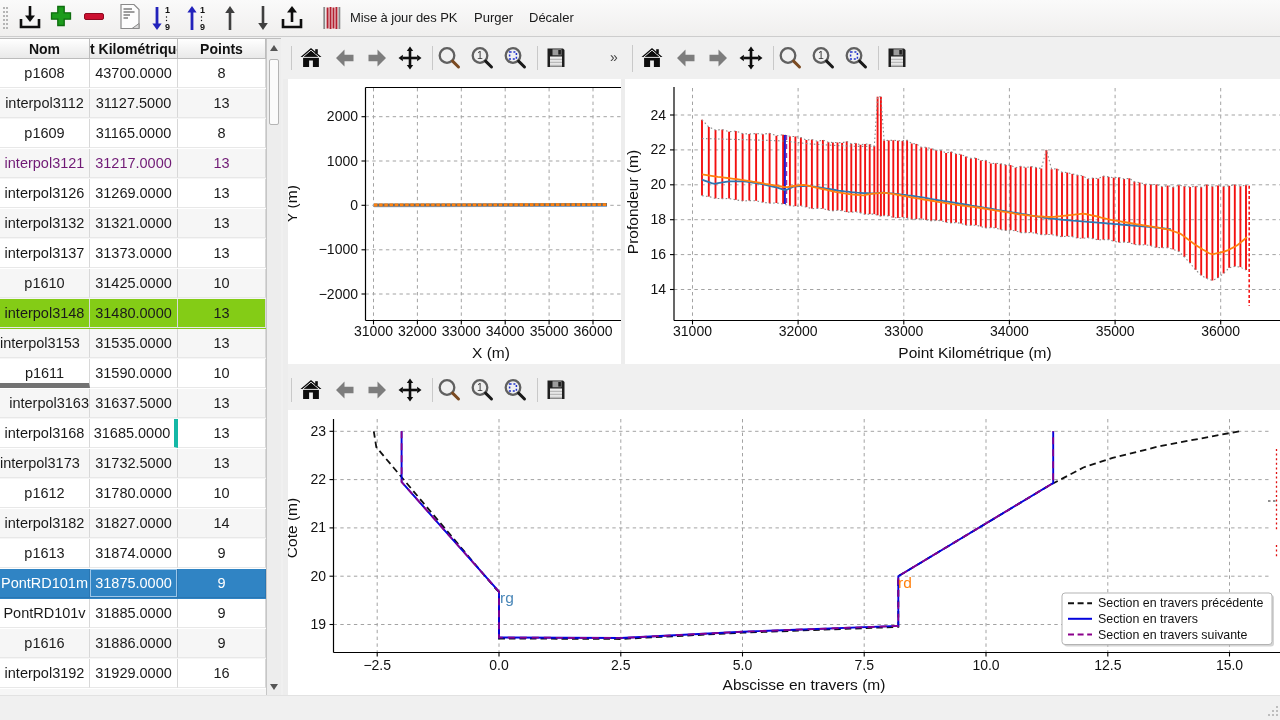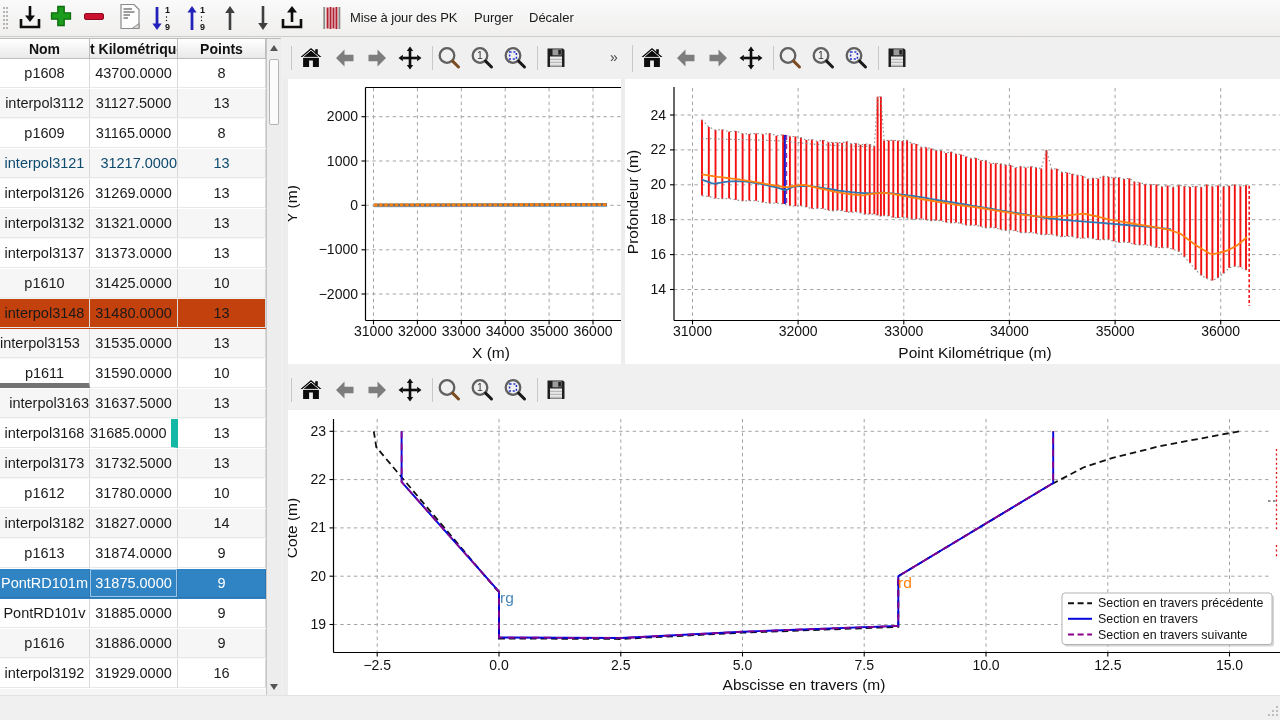--- a/index.html
+++ b/index.html
@@ -96,23 +96,23 @@
     <div style="position:absolute;left:0;top:50px;width:266px;height:30px;background:#f6f6f6;color:#1a1a1a;font-size:14.5px">
       <div style="position:absolute;left:0px;top:0;width:90px;height:29px;border-right:1px solid #d8d8d8;border-bottom:1px solid #e8e8e8;text-align:center;line-height:29px;white-space:nowrap;overflow:hidden">interpol3112</div>
       <div style="position:absolute;left:90px;top:0;width:88px;height:29px;border-right:1px solid #d8d8d8;border-bottom:1px solid #e8e8e8;text-align:center;line-height:29px;white-space:nowrap;overflow:hidden">31127.5000</div>
       <div style="position:absolute;left:178px;top:0;width:88px;height:29px;border-right:1px solid #d8d8d8;border-bottom:1px solid #e8e8e8;text-align:center;line-height:29px;white-space:nowrap;overflow:hidden">13</div>
     </div>
     <div style="position:absolute;left:0;top:80px;width:266px;height:30px;background:#ffffff;color:#1a1a1a;font-size:14.5px">
       <div style="position:absolute;left:0px;top:0;width:90px;height:29px;border-right:1px solid #d8d8d8;border-bottom:1px solid #e8e8e8;text-align:center;line-height:29px;white-space:nowrap;overflow:hidden">p1609</div>
       <div style="position:absolute;left:90px;top:0;width:88px;height:29px;border-right:1px solid #d8d8d8;border-bottom:1px solid #e8e8e8;text-align:center;line-height:29px;white-space:nowrap;overflow:hidden">31165.0000</div>
       <div style="position:absolute;left:178px;top:0;width:88px;height:29px;border-right:1px solid #d8d8d8;border-bottom:1px solid #e8e8e8;text-align:center;line-height:29px;white-space:nowrap;overflow:hidden">8</div>
     </div>
-    <div style="position:absolute;left:0;top:110px;width:266px;height:30px;background:#f6f6f6;color:#0c4a6e;font-size:14.5px">
+    <div style="position:absolute;left:0;top:110px;width:266px;height:30px;background:#f6f6f6;color:#701a75;font-size:14.5px">
       <div style="position:absolute;left:0px;top:0;width:90px;height:29px;border-right:1px solid #d8d8d8;border-bottom:1px solid #e8e8e8;text-align:center;line-height:29px;white-space:nowrap;overflow:hidden">interpol3121</div>
-      <div style="position:absolute;left:90px;top:0;width:88px;height:29px;border-right:1px solid #d8d8d8;border-bottom:1px solid #e8e8e8;text-align:right;line-height:29px;white-space:nowrap;overflow:hidden">31217.0000</div>
+      <div style="position:absolute;left:90px;top:0;width:88px;height:29px;border-right:1px solid #d8d8d8;border-bottom:1px solid #e8e8e8;text-align:center;line-height:29px;white-space:nowrap;overflow:hidden">31217.0000</div>
       <div style="position:absolute;left:178px;top:0;width:88px;height:29px;border-right:1px solid #d8d8d8;border-bottom:1px solid #e8e8e8;text-align:center;line-height:29px;white-space:nowrap;overflow:hidden">13</div>
     </div>
     <div style="position:absolute;left:0;top:140px;width:266px;height:30px;background:#ffffff;color:#1a1a1a;font-size:14.5px">
       <div style="position:absolute;left:0px;top:0;width:90px;height:29px;border-right:1px solid #d8d8d8;border-bottom:1px solid #e8e8e8;text-align:center;line-height:29px;white-space:nowrap;overflow:hidden">interpol3126</div>
       <div style="position:absolute;left:90px;top:0;width:88px;height:29px;border-right:1px solid #d8d8d8;border-bottom:1px solid #e8e8e8;text-align:center;line-height:29px;white-space:nowrap;overflow:hidden">31269.0000</div>
       <div style="position:absolute;left:178px;top:0;width:88px;height:29px;border-right:1px solid #d8d8d8;border-bottom:1px solid #e8e8e8;text-align:center;line-height:29px;white-space:nowrap;overflow:hidden">13</div>
     </div>
     <div style="position:absolute;left:0;top:170px;width:266px;height:30px;background:#f6f6f6;color:#1a1a1a;font-size:14.5px">
       <div style="position:absolute;left:0px;top:0;width:90px;height:29px;border-right:1px solid #d8d8d8;border-bottom:1px solid #e8e8e8;text-align:center;line-height:29px;white-space:nowrap;overflow:hidden">interpol3132</div>
       <div style="position:absolute;left:90px;top:0;width:88px;height:29px;border-right:1px solid #d8d8d8;border-bottom:1px solid #e8e8e8;text-align:center;line-height:29px;white-space:nowrap;overflow:hidden">31321.0000</div>
@@ -121,21 +121,21 @@
     <div style="position:absolute;left:0;top:200px;width:266px;height:30px;background:#ffffff;color:#1a1a1a;font-size:14.5px">
       <div style="position:absolute;left:0px;top:0;width:90px;height:29px;border-right:1px solid #d8d8d8;border-bottom:1px solid #e8e8e8;text-align:center;line-height:29px;white-space:nowrap;overflow:hidden">interpol3137</div>
       <div style="position:absolute;left:90px;top:0;width:88px;height:29px;border-right:1px solid #d8d8d8;border-bottom:1px solid #e8e8e8;text-align:center;line-height:29px;white-space:nowrap;overflow:hidden">31373.0000</div>
       <div style="position:absolute;left:178px;top:0;width:88px;height:29px;border-right:1px solid #d8d8d8;border-bottom:1px solid #e8e8e8;text-align:center;line-height:29px;white-space:nowrap;overflow:hidden">13</div>
     </div>
     <div style="position:absolute;left:0;top:230px;width:266px;height:30px;background:#f6f6f6;color:#1a1a1a;font-size:14.5px">
       <div style="position:absolute;left:0px;top:0;width:90px;height:29px;border-right:1px solid #d8d8d8;border-bottom:1px solid #e8e8e8;text-align:center;line-height:29px;white-space:nowrap;overflow:hidden">p1610</div>
       <div style="position:absolute;left:90px;top:0;width:88px;height:29px;border-right:1px solid #d8d8d8;border-bottom:1px solid #e8e8e8;text-align:center;line-height:29px;white-space:nowrap;overflow:hidden">31425.0000</div>
       <div style="position:absolute;left:178px;top:0;width:88px;height:29px;border-right:1px solid #d8d8d8;border-bottom:1px solid #e8e8e8;text-align:center;line-height:29px;white-space:nowrap;overflow:hidden">10</div>
     </div>
-    <div style="position:absolute;left:0;top:260px;width:266px;height:30px;background:#c2410c;color:#1a1a1a;font-size:14.5px">
+    <div style="position:absolute;left:0;top:260px;width:266px;height:30px;background:#84cc16;color:#1a1a1a;font-size:14.5px">
       <div style="position:absolute;left:0px;top:0;width:90px;height:29px;border-right:1px solid #d8d8d8;border-bottom:1px solid #e8e8e8;text-align:center;line-height:29px;white-space:nowrap;overflow:hidden">interpol3148</div>
       <div style="position:absolute;left:90px;top:0;width:88px;height:29px;border-right:1px solid #d8d8d8;border-bottom:1px solid #e8e8e8;text-align:center;line-height:29px;white-space:nowrap;overflow:hidden">31480.0000</div>
       <div style="position:absolute;left:178px;top:0;width:88px;height:29px;border-right:1px solid #d8d8d8;border-bottom:1px solid #e8e8e8;text-align:center;line-height:29px;white-space:nowrap;overflow:hidden">13</div>
     </div>
     <div style="position:absolute;left:0;top:290px;width:266px;height:30px;background:#f6f6f6;color:#1a1a1a;font-size:14.5px">
       <div style="position:absolute;left:0px;top:0;width:90px;height:29px;border-right:1px solid #d8d8d8;border-bottom:1px solid #e8e8e8;text-align:left;line-height:29px;white-space:nowrap;overflow:hidden">interpol3153</div>
       <div style="position:absolute;left:90px;top:0;width:88px;height:29px;border-right:1px solid #d8d8d8;border-bottom:1px solid #e8e8e8;text-align:center;line-height:29px;white-space:nowrap;overflow:hidden">31535.0000</div>
       <div style="position:absolute;left:178px;top:0;width:88px;height:29px;border-right:1px solid #d8d8d8;border-bottom:1px solid #e8e8e8;text-align:center;line-height:29px;white-space:nowrap;overflow:hidden">13</div>
     </div>
     <div style="position:absolute;left:0;top:320px;width:266px;height:30px;background:#ffffff;color:#1a1a1a;font-size:14.5px">
@@ -143,25 +143,25 @@
       <div style="position:absolute;left:90px;top:0;width:88px;height:29px;border-right:1px solid #d8d8d8;border-bottom:1px solid #e8e8e8;text-align:center;line-height:29px;white-space:nowrap;overflow:hidden">31590.0000</div>
       <div style="position:absolute;left:178px;top:0;width:88px;height:29px;border-right:1px solid #d8d8d8;border-bottom:1px solid #e8e8e8;text-align:center;line-height:29px;white-space:nowrap;overflow:hidden">10</div>
     </div>
     <div style="position:absolute;left:0;top:350px;width:266px;height:30px;background:#f6f6f6;color:#1a1a1a;font-size:14.5px">
       <div style="position:absolute;left:0px;top:0;width:90px;height:29px;border-right:1px solid #d8d8d8;border-bottom:1px solid #e8e8e8;text-align:right;line-height:29px;white-space:nowrap;overflow:hidden">interpol3163</div>
       <div style="position:absolute;left:90px;top:0;width:88px;height:29px;border-right:1px solid #d8d8d8;border-bottom:1px solid #e8e8e8;text-align:center;line-height:29px;white-space:nowrap;overflow:hidden">31637.5000</div>
       <div style="position:absolute;left:178px;top:0;width:88px;height:29px;border-right:1px solid #d8d8d8;border-bottom:1px solid #e8e8e8;text-align:center;line-height:29px;white-space:nowrap;overflow:hidden">13</div>
     </div>
     <div style="position:absolute;left:0;top:380px;width:266px;height:30px;background:#ffffff;color:#1a1a1a;font-size:14.5px">
       <div style="position:absolute;left:0px;top:0;width:90px;height:29px;border-right:1px solid #d8d8d8;border-bottom:1px solid #e8e8e8;text-align:center;line-height:29px;white-space:nowrap;overflow:hidden">interpol3168</div>
-      <div style="position:absolute;left:90px;top:0;width:88px;height:29px;border-right:7px solid #14b8a6;border-bottom:1px solid #e8e8e8;line-height:29px;white-space:nowrap;overflow:hidden">31685.0000</div>
+      <div style="position:absolute;left:90px;top:0;width:88px;height:29px;border-right:4px solid #14b8a6;border-bottom:1px solid #e8e8e8;text-align:center;line-height:29px;white-space:nowrap;overflow:hidden">31685.0000</div>
       <div style="position:absolute;left:178px;top:0;width:88px;height:29px;border-right:1px solid #d8d8d8;border-bottom:1px solid #e8e8e8;text-align:center;line-height:29px;white-space:nowrap;overflow:hidden">13</div>
     </div>
     <div style="position:absolute;left:0;top:410px;width:266px;height:30px;background:#f6f6f6;color:#1a1a1a;font-size:14.5px">
-      <div style="position:absolute;left:0px;top:0;width:90px;height:29px;border-right:1px solid #d8d8d8;border-bottom:1px solid #e8e8e8;text-align:center;line-height:29px;white-space:nowrap;overflow:hidden">interpol3173</div>
+      <div style="position:absolute;left:0px;top:0;width:90px;height:29px;border-right:1px solid #d8d8d8;border-bottom:1px solid #e8e8e8;text-align:left;line-height:29px;white-space:nowrap;overflow:hidden">interpol3173</div>
       <div style="position:absolute;left:90px;top:0;width:88px;height:29px;border-right:1px solid #d8d8d8;border-bottom:1px solid #e8e8e8;text-align:center;line-height:29px;white-space:nowrap;overflow:hidden">31732.5000</div>
       <div style="position:absolute;left:178px;top:0;width:88px;height:29px;border-right:1px solid #d8d8d8;border-bottom:1px solid #e8e8e8;text-align:center;line-height:29px;white-space:nowrap;overflow:hidden">13</div>
     </div>
     <div style="position:absolute;left:0;top:440px;width:266px;height:30px;background:#ffffff;color:#1a1a1a;font-size:14.5px">
       <div style="position:absolute;left:0px;top:0;width:90px;height:29px;border-right:1px solid #d8d8d8;border-bottom:1px solid #e8e8e8;text-align:center;line-height:29px;white-space:nowrap;overflow:hidden">p1612</div>
       <div style="position:absolute;left:90px;top:0;width:88px;height:29px;border-right:1px solid #d8d8d8;border-bottom:1px solid #e8e8e8;text-align:center;line-height:29px;white-space:nowrap;overflow:hidden">31780.0000</div>
       <div style="position:absolute;left:178px;top:0;width:88px;height:29px;border-right:1px solid #d8d8d8;border-bottom:1px solid #e8e8e8;text-align:center;line-height:29px;white-space:nowrap;overflow:hidden">10</div>
     </div>
     <div style="position:absolute;left:0;top:470px;width:266px;height:30px;background:#f6f6f6;color:#1a1a1a;font-size:14.5px">
       <div style="position:absolute;left:0px;top:0;width:90px;height:29px;border-right:1px solid #d8d8d8;border-bottom:1px solid #e8e8e8;text-align:center;line-height:29px;white-space:nowrap;overflow:hidden">interpol3182</div>

